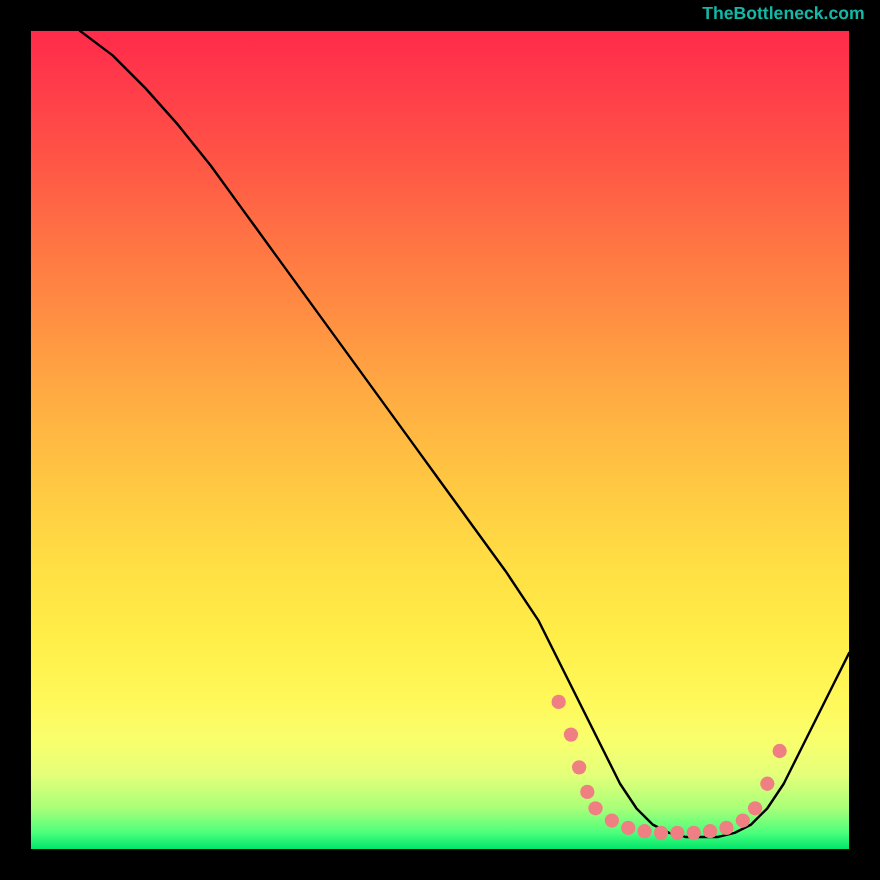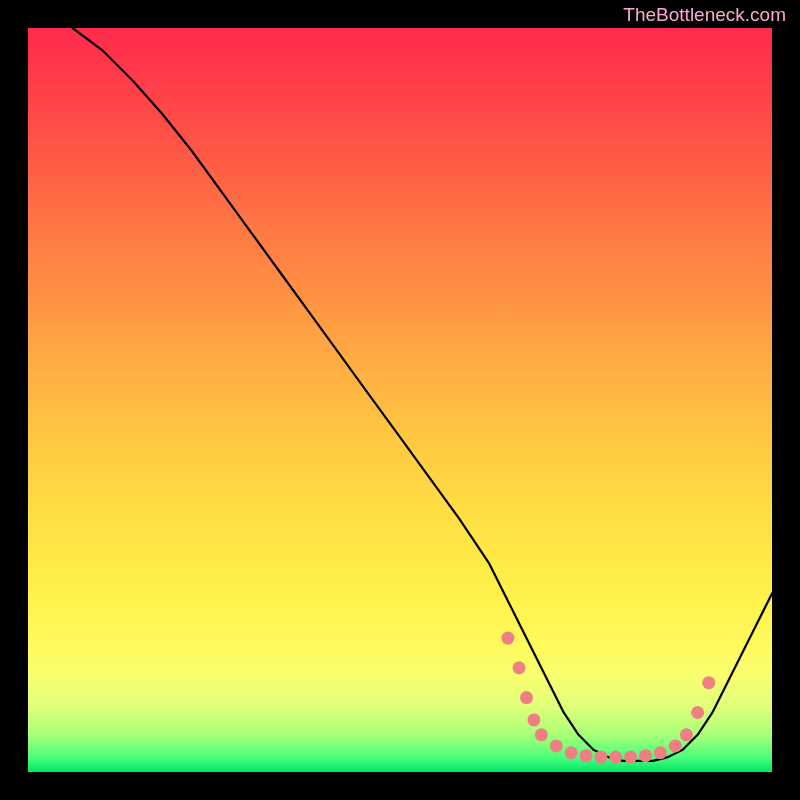--- a/index.html
+++ b/index.html
@@ -8,23 +8,23 @@
     height: 800px;
     background: #000;
     position: relative;
     overflow: hidden;
     font-family: Arial, sans-serif;
   }
   .attribution {
     position: absolute;
     top: 4px;
     right: 14px;
-    color: #f9a8d4;
-    font-size: 19px;
-    font-weight: 400;
+    color: #14b8a6;
+    font-size: 16px;
+    font-weight: 700;
     z-index: 10;
   }
   .plot-area {
     position: absolute;
     top: 28px;
     left: 28px;
     width: 744px;
     height: 744px;
     overflow: hidden;
   }

